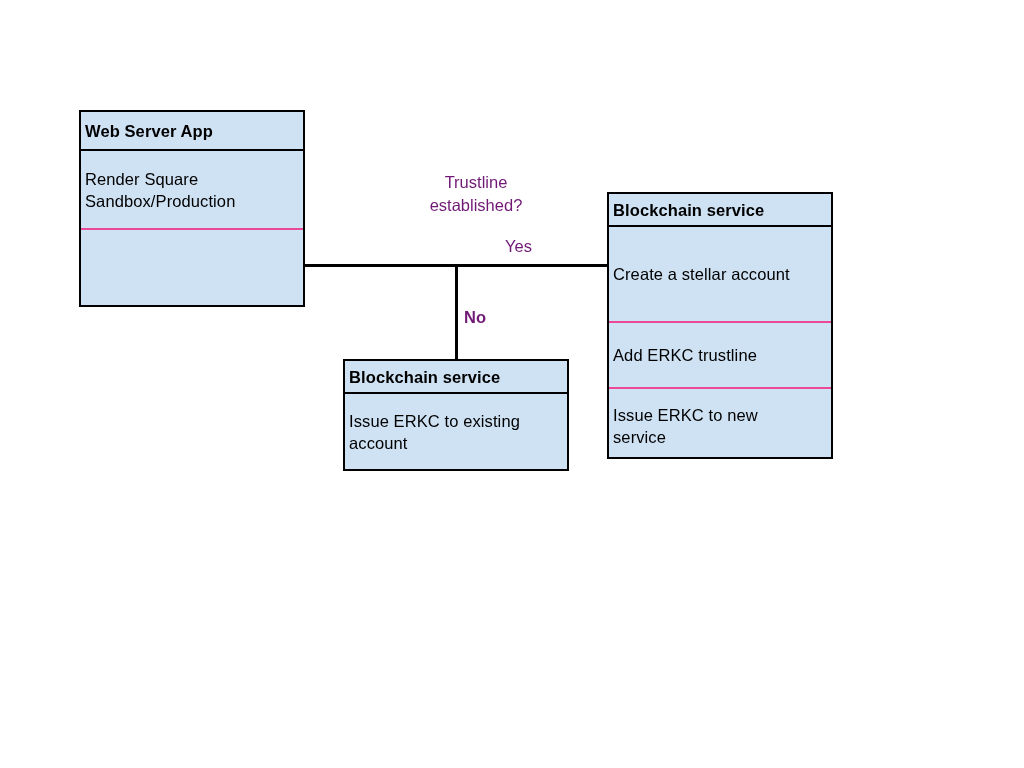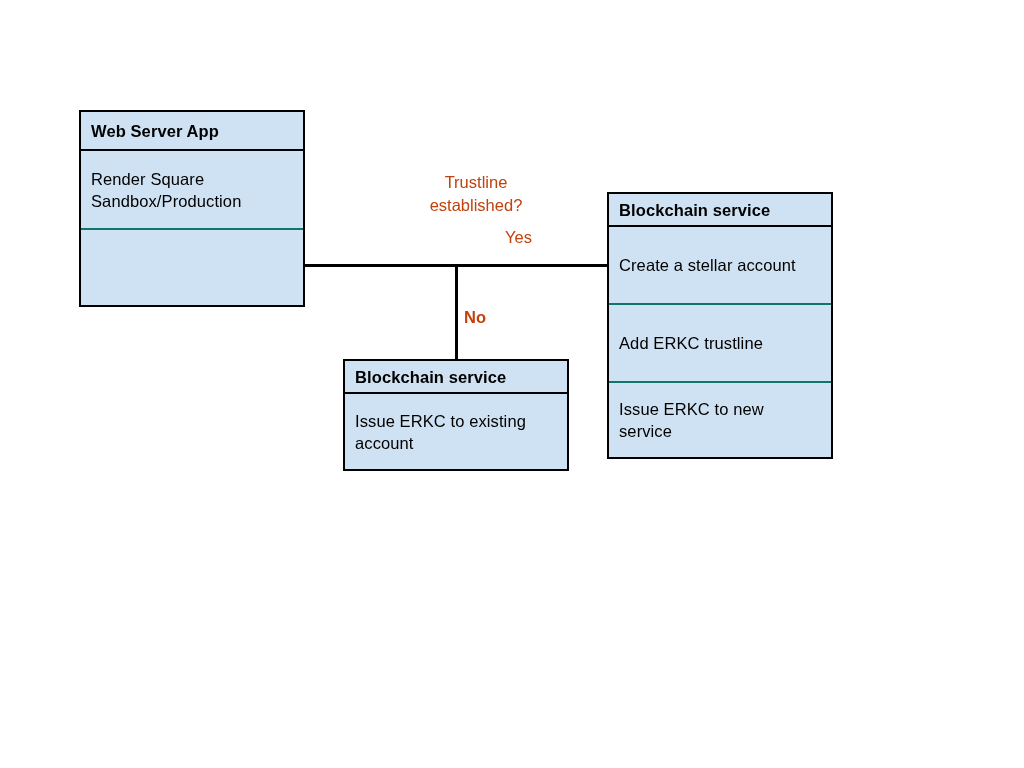--- a/index.html
+++ b/index.html
@@ -24,32 +24,32 @@
   .node {
     position: absolute;
     box-sizing: border-box;
     border: 2px solid #000000;
     background: #cfe2f3;
   }
   .node .row {
     box-sizing: border-box;
     display: flex;
     align-items: center;
-    padding: 0 10px;
+    padding: 0 4px;
     color: #000000;
     font-size: 16.5px;
     line-height: 22px;
     letter-spacing: 0.1px;
   }
   .node .row.header {
     font-weight: bold;
     border-bottom: 2px solid #000000;
   }
   .node .row.divided {
-    border-bottom: 2px solid #0f766e;
+    border-bottom: 2px solid #ec4899;
   }
   .node .row .txt {
     display: block;
     white-space: pre-line;
   }
 
   
   #node-web-server-app {
     left: 79px;
     top: 110px;
@@ -60,22 +60,22 @@
   #node-web-server-app .r1 { height: 79px; }
   #node-web-server-app .r2 { height: 75px; }
 
   #node-blockchain-service-right {
     left: 607px;
     top: 192px;
     width: 226px;
     height: 267px;
   }
   #node-blockchain-service-right .r0 { height: 33px; }
-  #node-blockchain-service-right .r1 { height: 78px; }
-  #node-blockchain-service-right .r2 { height: 78px; }
+  #node-blockchain-service-right .r1 { height: 96px; }
+  #node-blockchain-service-right .r2 { height: 66px; }
   #node-blockchain-service-right .r3 { height: 74px; }
 
   #node-blockchain-service-lower {
     left: 343px;
     top: 359px;
     width: 226px;
     height: 112px;
   }
   #node-blockchain-service-lower .r0 { height: 33px; }
   #node-blockchain-service-lower .r1 { height: 75px; }
@@ -94,34 +94,34 @@
   #conn-branch-vertical {
     left: 455px;
     top: 264px;
     width: 3px;
     height: 97px;
   }
 
   
   .label {
     position: absolute;
-    color: #c2410c;
+    color: #701a75;
     font-size: 16.5px;
     line-height: 23px;
     white-space: pre-line;
   }
   #label-decision {
     left: 396px;
     top: 171px;
     width: 160px;
     text-align: center;
   }
   #label-yes {
     left: 505px;
-    top: 226px;
+    top: 235px;
   }
   #label-no {
     left: 464px;
     top: 306px;
     font-weight: bold;
   }
 </style>
 </head>
 <body>
 

